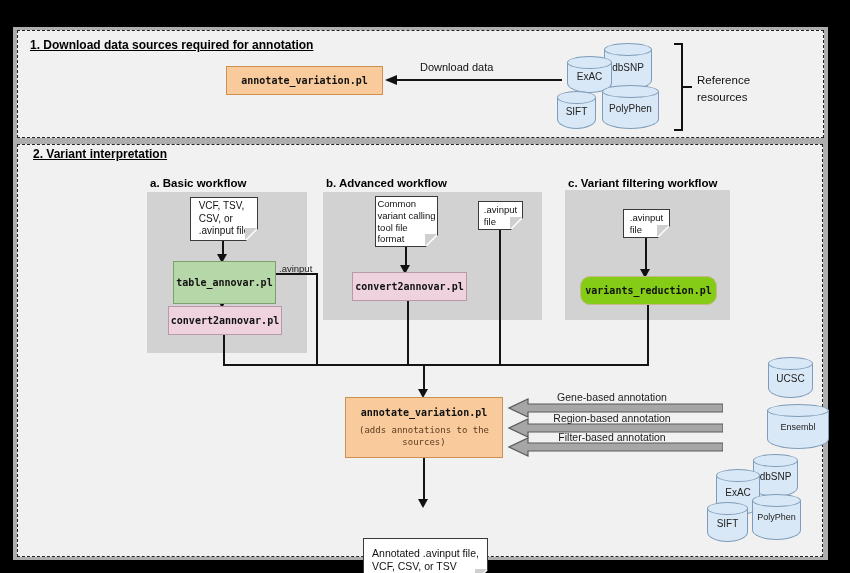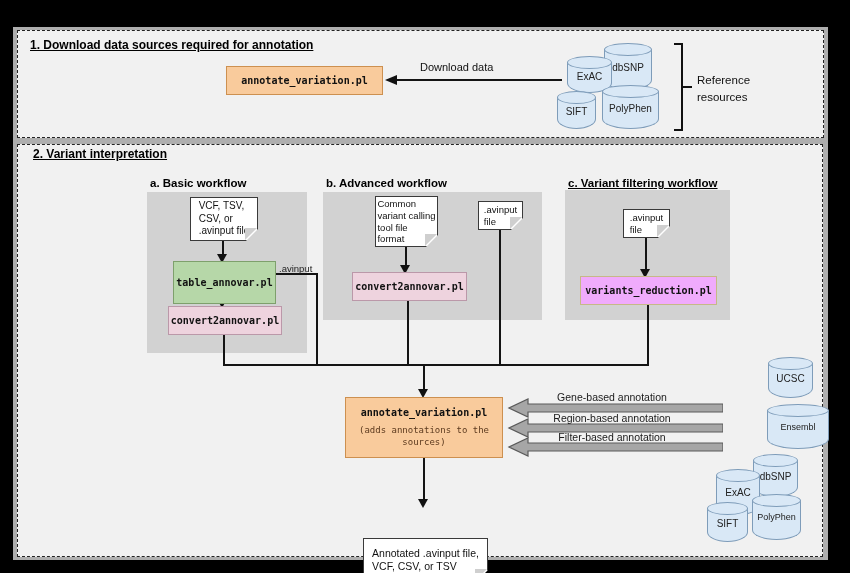--- a/index.html
+++ b/index.html
@@ -9,21 +9,21 @@
   .section{position:absolute;background:#f1f1f1;border:1px dashed #222;box-sizing:border-box;}
   .sec-title{position:absolute;font-weight:bold;font-size:12px;text-decoration:underline;color:#000;white-space:nowrap;}
   .wf-label{position:absolute;font-weight:bold;font-size:11.5px;color:#000;white-space:nowrap;}
   .panel{position:absolute;background:#d2d2d2;}
   
   .box{position:absolute;box-sizing:border-box;display:flex;flex-direction:column;align-items:center;justify-content:center;
        font-family:"DejaVu Sans Mono",monospace;font-weight:bold;font-size:10px;text-align:center;border:1.5px solid;}
   .box-orange{background:#f9cb9c;border-color:#cd9050;}
   .box-green{background:#b6d7a8;border-color:#7ea06c;}
   .box-pink{background:#eed3de;border-color:#bb98a9;}
-  .box-yellow{background:#f0abfc;border-color:#c6b987;}
+  .box-yellow{background:#84cc16;border-color:#c6b987;border-radius:10px;}
   .box-note{font-weight:normal;font-size:9px;color:#5c3a1e;margin-top:6px;white-space:pre-line;line-height:1.35;}
   
   .doc{position:absolute;background:#fff;border:1px solid #3a3a3a;box-sizing:border-box;
        display:flex;align-items:center;justify-content:center;
        clip-path:polygon(0 0,100% 0,100% calc(100% - 12px),calc(100% - 12px) 100%,0 100%);}
   .doc-fold{position:absolute;right:0;bottom:0;width:12px;height:12px;background:#cfcfcf;
        clip-path:polygon(0 0,100% 0,0 100%);}
   .doc-text{white-space:pre-line;text-align:left;font-size:10px;line-height:1.25;color:#111;}
   
   .vline,.hline{position:absolute;background:#141414;}
@@ -90,21 +90,21 @@
 
   <div class="section" style="left:17px;top:144px;width:806px;height:413px;"></div>
   <div class="sec-title" style="left:33px;top:147px;">2. Variant interpretation</div>
 
   <div class="panel" style="left:147px;top:192px;width:160px;height:161px;"></div>
   <div class="panel" style="left:323px;top:192px;width:219px;height:128px;"></div>
   <div class="panel" style="left:565px;top:190px;width:165px;height:130px;"></div>
 
   <div class="wf-label" style="left:150px;top:177px;">a. Basic workflow</div>
   <div class="wf-label" style="left:326px;top:177px;">b. Advanced workflow</div>
-  <div class="wf-label" style="left:568px;top:177px;text-decoration:underline;">c. Variant filtering workflow</div>
+  <div class="wf-label" style="left:568px;top:177px;">c. Variant filtering workflow</div>
 
   <div class="vline" style="left:222px;top:240px;height:15px;"></div>
   <div class="ah-down" style="left:217px;top:254px;"></div>
 
   <div class="hline" style="left:276px;top:273px;width:42px;"></div>
   <div class="vline" style="left:316px;top:273px;height:93px;"></div>
 
   <div class="vline" style="left:222px;top:290px;height:10px;"></div>
   <div class="ah-down" style="left:217px;top:299px;"></div>
   <div class="vline" style="left:223px;top:335px;height:31px;"></div>

